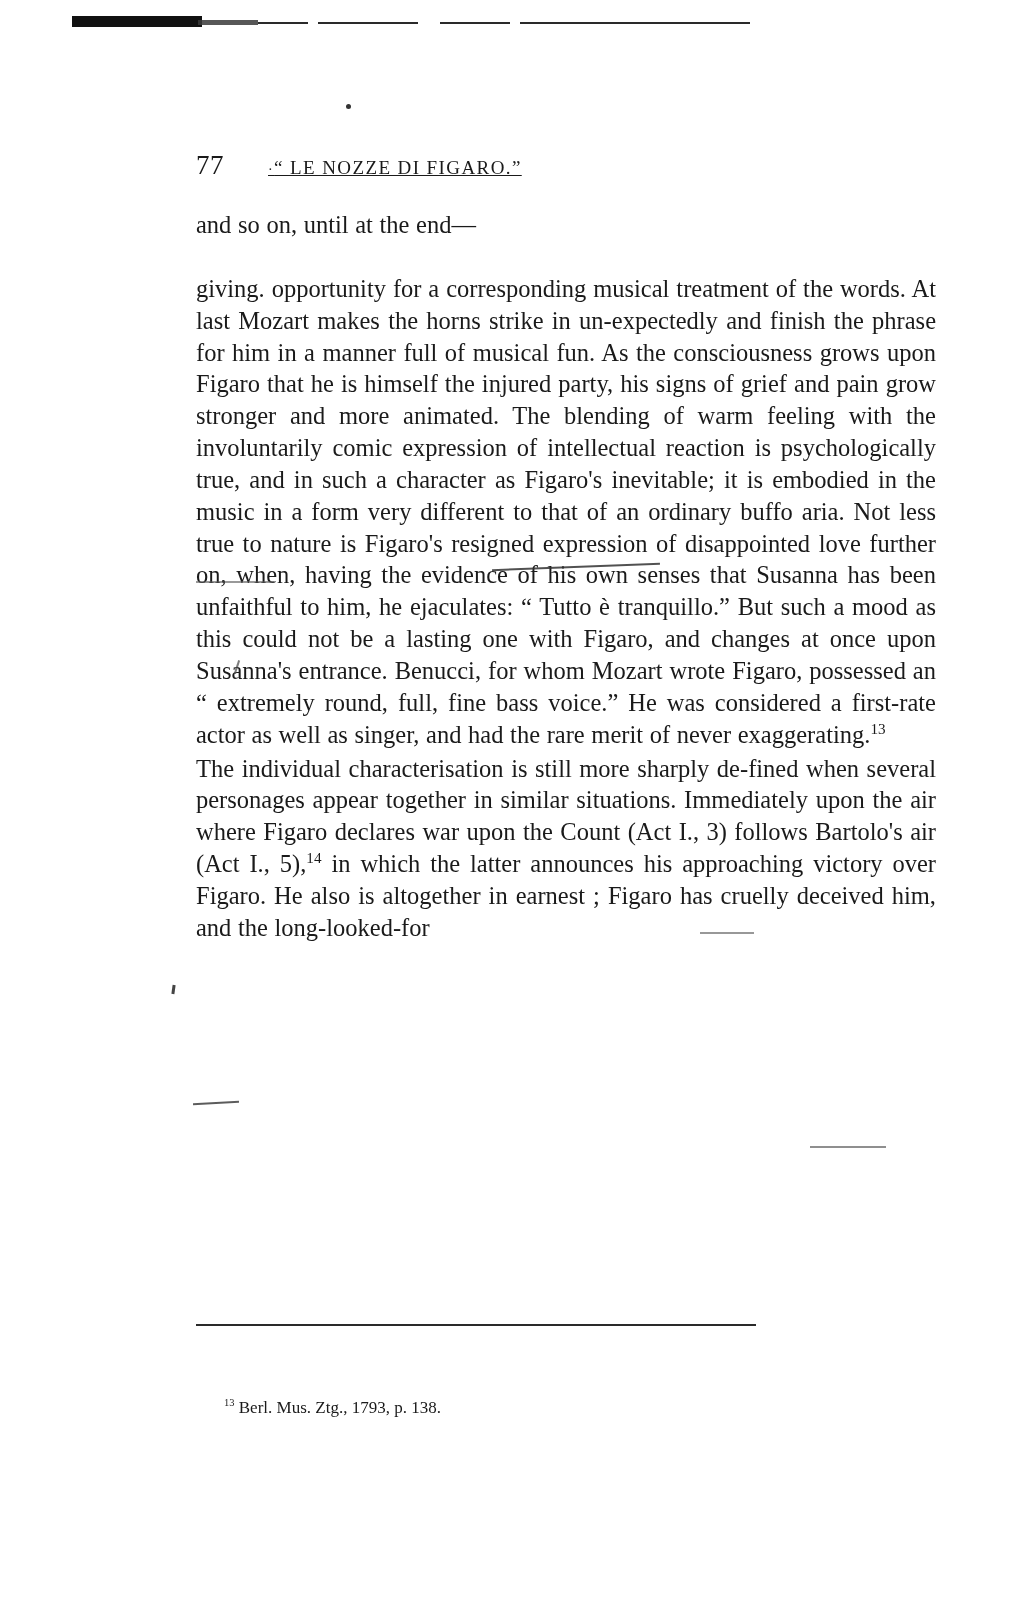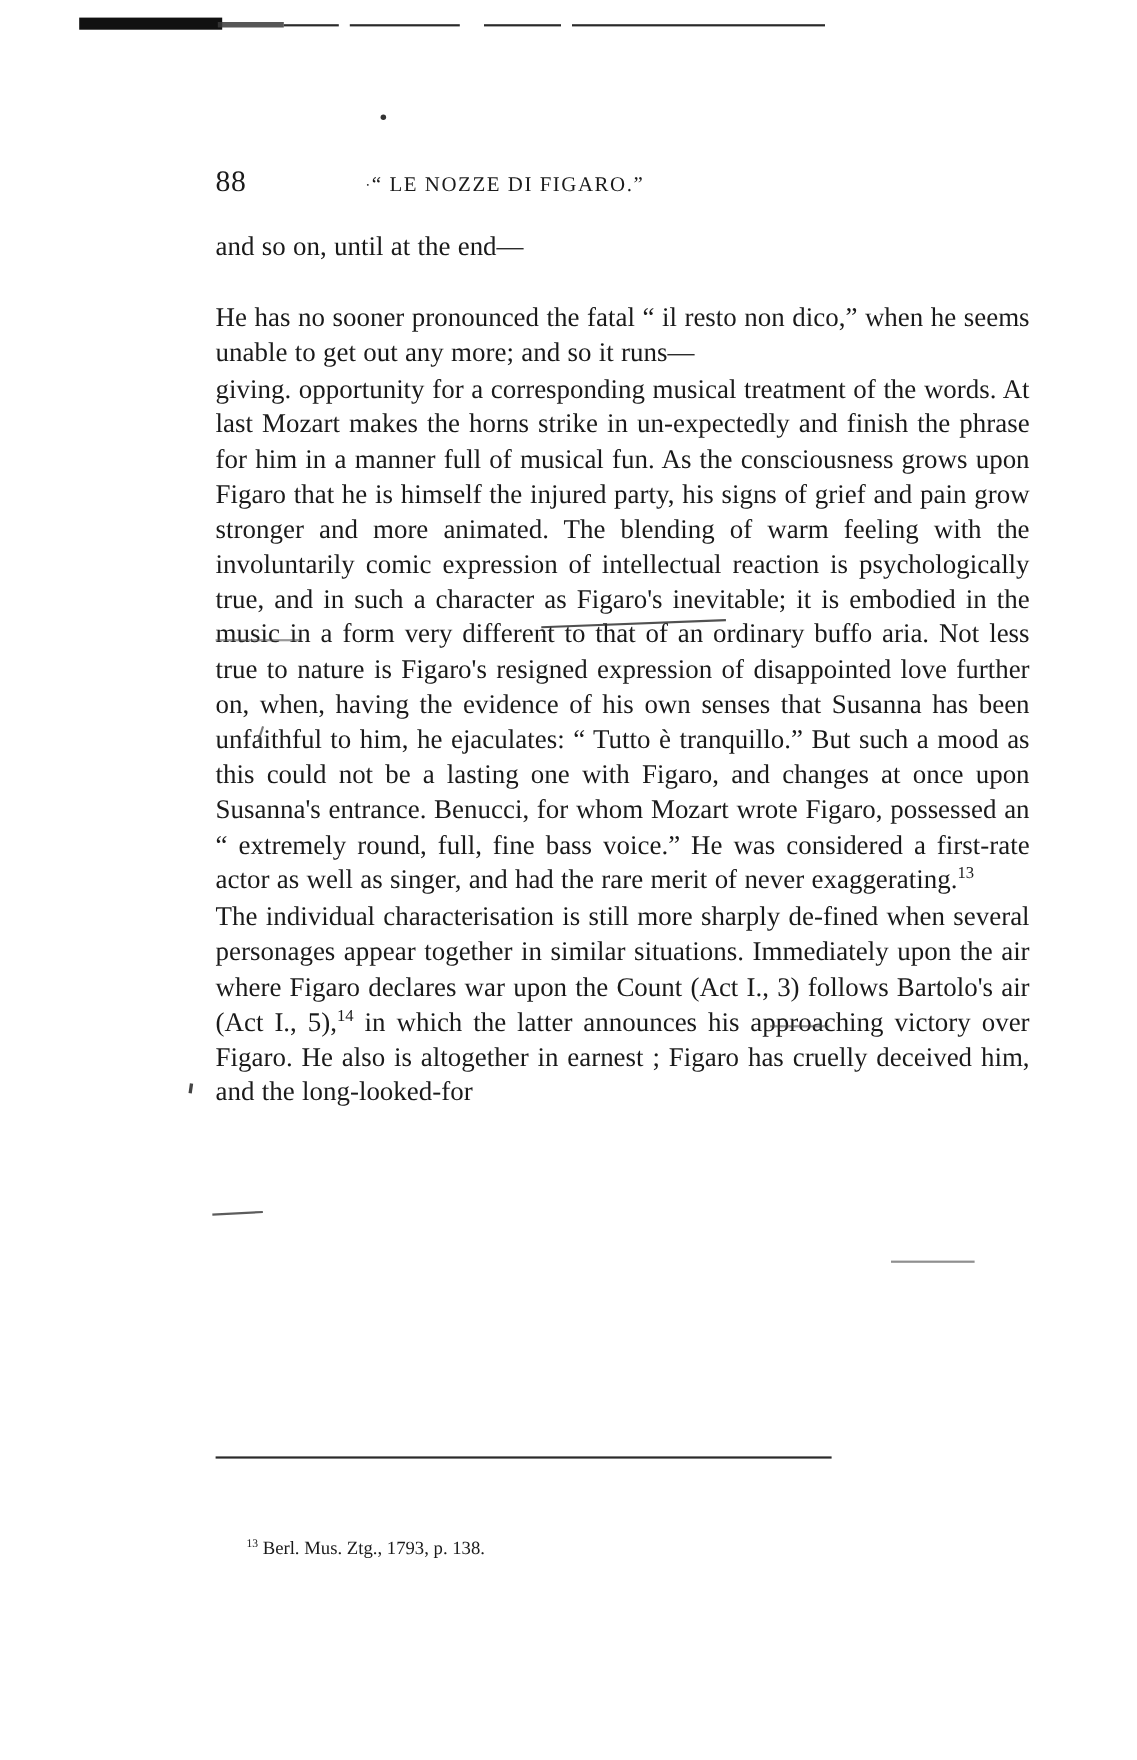--- a/index.html
+++ b/index.html
@@ -83,23 +83,24 @@
   .header-row {
     display: flex;
     align-items: baseline;
     margin-bottom: 28px;
   }
   .folio {
     font-size: 27px;
     letter-spacing: .5px;
   }
   .running-head {
-    margin-left: 108px;
+    margin-left: 44px;
     font-size: 19px;
     letter-spacing: 1.4px;
+    text-decoration: underline;
   }
   .running-head .dot-lead {
     font-size: 14px;
     vertical-align: middle;
   }
 
   p.body {
     font-size: 24.5px;
     line-height: 1.30;
     text-align: justify;
@@ -230,32 +231,31 @@
     <div class="ln c"></div>
     <div class="ln d"></div>
   </div>
 
   <div class="speck"></div>
   <div class="speck-small"></div>
 
   <div class="content">
 
     <div class="header-row">
-      <div class="folio">88</div>
+      <div class="folio">77</div>
       <div class="running-head">
         <span class="dot-lead">·</span><span>“ LE NOZZE DI FIGARO.”</span>
       </div>
     </div>
 
     <p class="body lead">and so on, until at the end—</p>
 
     <div class="verse">
     </div>
 
-    <p class="body">He has no sooner pronounced the fatal “ il resto non dico,” when he seems unable to get out any more; and so it runs—</p>
 
 
     <p class="body para-block"><span>giving. opportunity for a corresponding musical treatment of the words. At last Mozart makes the horns strike in un-expectedly and finish the phrase for him in a manner full of musical fun. As the consciousness grows upon Figaro that he is himself the injured party, his signs of grief and pain grow stronger and more animated. The blending of warm feeling with the involuntarily comic expression of intellectual reaction is psychologically true, and in such a character as Figaro's inevitable; it is embodied in the music in a form very different to that of an ordinary buffo aria. Not less true to nature is Figaro's resigned expression of disappointed love further on, when, having the evidence of his own senses that Susanna has been unfaithful to him, he ejaculates: “ Tutto è tranquillo.” But such a mood as this could not be a lasting one with Figaro, and changes at once upon Susanna's entrance. Benucci, for whom Mozart wrote Figaro, possessed an “ extremely round, full, fine bass voice.” He was considered a first-rate actor as well as singer, and had the rare merit of never exaggerating.</span><sup>13</sup></p>
 
     <p class="body cont"><span>The individual characterisation is still more sharply de-fined when several personages appear together in similar situations. Immediately upon the air where Figaro declares war upon the Count (Act I., 3) follows Bartolo's air (Act I., 5),</span><sup>14</sup><span> in which the latter announces his approaching victory over Figaro. He also is altogether in earnest ; Figaro has cruelly deceived him, and the long-looked-for</span></p>
 
   </div>
 
   <div class="strike-mark"></div>
   <div class="underline-mark"></div>

